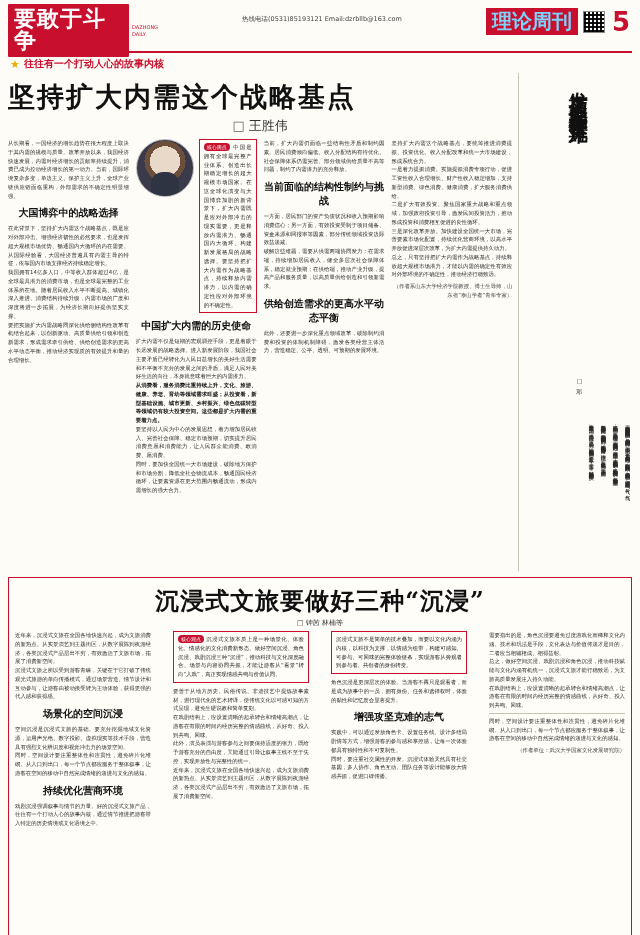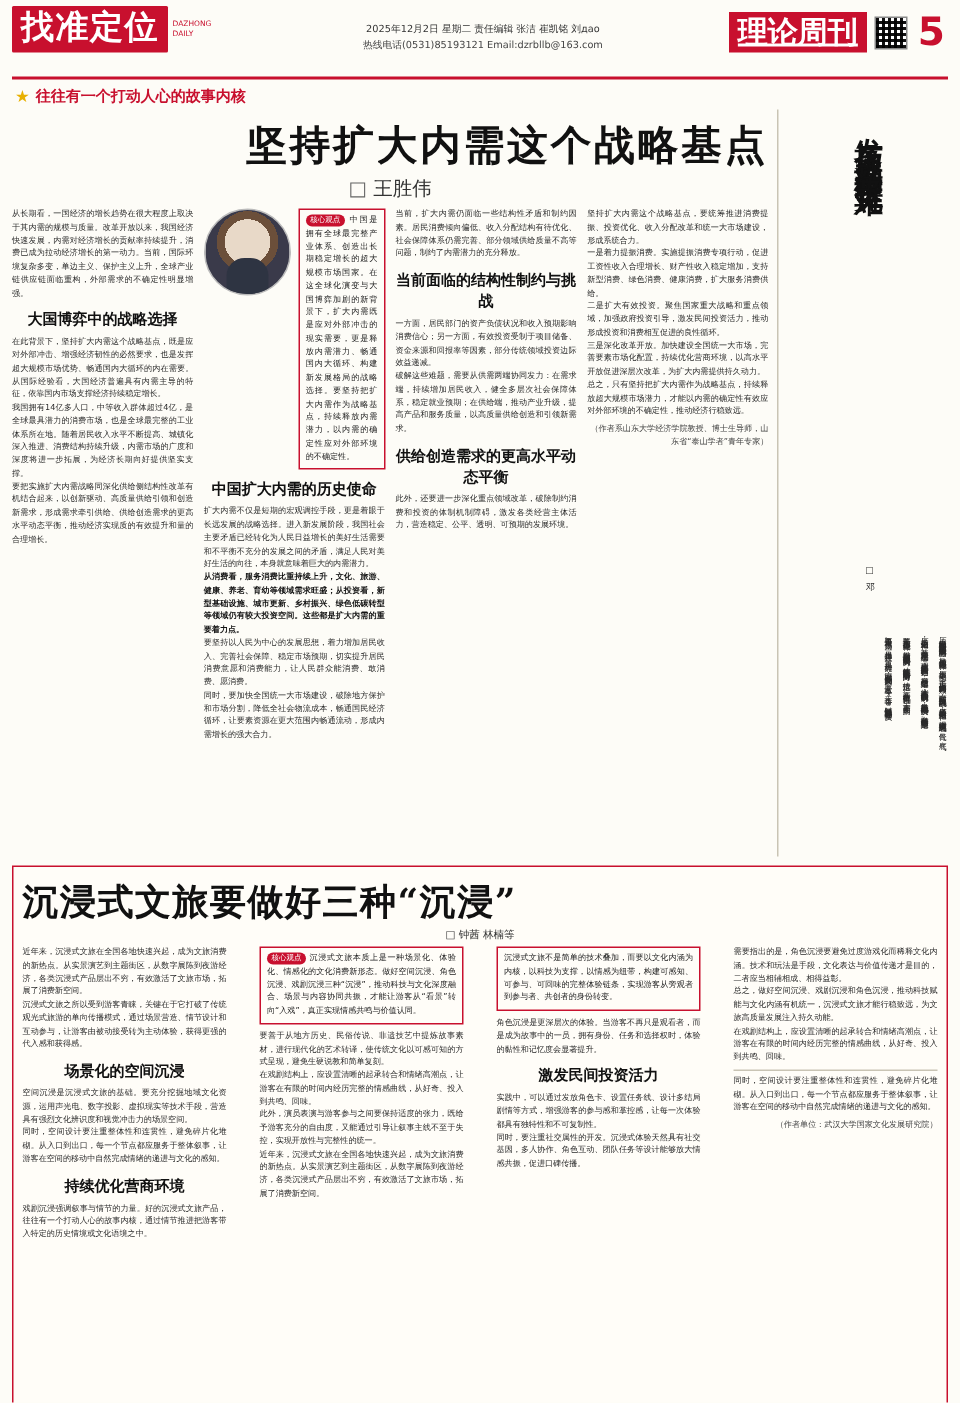--- a/index.html
+++ b/index.html
@@ -20,43 +20,43 @@
     background:#c8102e;color:#fff;font-weight:bold;
     font-size:22px;letter-spacing:1px;padding:4px 6px 5px 6px;
     font-family:"DejaVu Sans","Liberation Sans",sans-serif;
     line-height:1;border-radius:1px;
   }
   .logo-sub{font-size:5px;color:#c8102e;margin-left:3px;line-height:1.25;}
   .mast-mid{flex:1;font-size:6.5px;color:#333;padding-top:10px;text-align:center;line-height:1.7;}
   .mast-mid .l2{color:#444;}
   .mast-right{display:flex;align-items:center;gap:5px;padding-top:4px;}
   .mast-right .title-red{
-    background:#c8102e;color:#ffffff;font-size:20px;font-weight:bold;
-    padding:3px 6px 4px 6px;line-height:1;text-decoration:underline;
+    background:#c8102e;color:#7dd3fc;font-size:20px;font-weight:bold;
+    padding:3px 6px 4px 6px;line-height:1;
   }
   .mast-right .qr{width:20px;height:20px;background:
      repeating-linear-gradient(90deg,#111 0 2px,#fff 2px 4px),
      repeating-linear-gradient(0deg,#111 0 2px,transparent 2px 4px);
      background-blend-mode:multiply;border:1px solid #888;}
   .mast-right .pageno{font-size:26px;font-weight:bold;color:#c8102e;line-height:1;padding:0 2px;}
 
   .rule-red{height:2px;background:#c8102e;margin:1px 0 3px 0;}
 
   
   .slogan{display:flex;align-items:center;gap:4px;font-size:10px;font-weight:bold;color:#c8102e;padding:1px 0 2px 2px;}
   .slogan .star{color:#e8b000;font-size:11px;}
 
   
   .main-grid{display:flex;gap:6px;height:498px;}
   .left-zone{width:510px;position:relative;}
   .right-zone{width:108px;border-left:1px solid #c9c4b4;padding-left:6px;position:relative;}
 
   
   .headline{
-    text-align:right;font-size:27px;font-weight:bold;letter-spacing:2px;
+    text-align:left;font-size:27px;font-weight:bold;letter-spacing:2px;
     padding:6px 0 2px 0;color:#111;
     font-family:"DejaVu Serif","Liberation Serif",serif;
   }
   .byline{text-align:center;font-size:13px;color:#333;padding-bottom:4px;}
   .byline .sq{color:#666;}
 
   
   .cols{display:flex;gap:7px;}
   .col{flex:1;}
   .subhead{
@@ -95,47 +95,46 @@
     font-size:5.2px;line-height:1.55;color:#2a2a2a;height:195px;
     letter-spacing:0.3px;
   }
 
   
   .feature{
     border:1.5px solid #c8102e;margin-top:6px;height:376px;box-sizing:border-box;
     padding:5px 6px;position:relative;background:#fffdf8;
   }
   .feature-head{
-    font-size:24px;font-weight:bold;letter-spacing:1px;color:#111;
+    text-align:center;font-size:24px;font-weight:bold;letter-spacing:1px;color:#111;
     font-family:"DejaVu Serif","Liberation Serif",serif;padding:2px 0 1px 0;
   }
   .feature-by{text-align:center;font-size:7px;color:#333;padding-bottom:3px;}
   .feature-cols{display:flex;gap:22px;}
   .feature-cols .col{flex:1;}
   .fnote{
     border:1px solid #c8102e;padding:3px 4px;font-size:5.4px;line-height:1.62;
     text-align:justify;color:#222;margin-bottom:4px;word-break:break-all;
   }
   .redline-sep{height:1px;background:#c9c4b4;margin:3px 0;}
 </style>
 </head>
 <body>
 
 <div class="page">
 
   <div class="masthead">
     <div class="logo-box">
-      <span class="logo-red">找准定位</span>
+      <span class="logo-red">要敢于斗争</span>
       <span class="logo-sub">
         <span>DAZHONG</span><br>
         <span>DAILY</span>
       </span>
     </div>
     <div class="mast-mid">
-      <div>2025年12月2日 星期二  责任编辑 张洁  崔凯铭  刘даo</div>
       <div class="l2">热线电话(0531)85193121  Email:dzrbllb@163.com</div>
     </div>
     <div class="mast-right">
       <span class="title-red">理论周刊</span>
       <span class="qr"></span>
       <span class="pageno">5</span>
     </div>
   </div>
   <div class="rule-red"></div>
 
@@ -239,21 +238,21 @@
         <div class="txt">在戏剧结构上，应设置清晰的起承转合和情绪高潮点，让游客在有限的时间内经历完整的情感曲线，从好奇、投入到共鸣、回味。</div>
         <div class="txt">此外，演员表演与游客参与之间要保持适度的张力，既给予游客充分的自由度，又能通过引导让叙事主线不至于失控，实现开放性与完整性的统一。</div>
         <div class="txt">近年来，沉浸式文旅在全国各地快速兴起，成为文旅消费的新热点。从实景演艺到主题街区，从数字展陈到夜游经济，各类沉浸式产品层出不穷，有效激活了文旅市场，拓展了消费新空间。</div>
       </div>
 
       <div class="col">
         <div class="fnote">
           <span>沉浸式文旅不是简单的技术叠加，而要以文化内涵为内核，以科技为支撑，以情感为纽带，构建可感知、可参与、可回味的完整体验链条，实现游客从旁观者到参与者、共创者的身份转变。</span>
         </div>
         <div class="txt">角色沉浸是更深层次的体验。当游客不再只是观看者，而是成为故事中的一员，拥有身份、任务和选择权时，体验的黏性和记忆度会显著提升。</div>
-        <div class="subhead">激发民间投资活力</div>
+        <div class="subhead">增强攻坚克难的志气</div>
         <div class="txt">实践中，可以通过发放角色卡、设置任务线、设计多结局剧情等方式，增强游客的参与感和掌控感，让每一次体验都具有独特性和不可复制性。</div>
         <div class="txt">同时，要注重社交属性的开发。沉浸式体验天然具有社交基因，多人协作、角色互动、团队任务等设计能够放大情感共振，促进口碑传播。</div>
       </div>
 
       <div class="col">
         <div class="txt">需要指出的是，角色沉浸要避免过度游戏化而稀释文化内涵。技术和玩法是手段，文化表达与价值传递才是目的，二者应当相辅相成、相得益彰。</div>
         <div class="txt">总之，做好空间沉浸、戏剧沉浸和角色沉浸，推动科技赋能与文化内涵有机统一，沉浸式文旅才能行稳致远，为文旅高质量发展注入持久动能。</div>
         <div class="txt">在戏剧结构上，应设置清晰的起承转合和情绪高潮点，让游客在有限的时间内经历完整的情感曲线，从好奇、投入到共鸣、回味。</div>
         <div class="redline-sep"></div>
         <div class="txt">同时，空间设计要注重整体性和连贯性，避免碎片化堆砌。从入口到出口，每一个节点都应服务于整体叙事，让游客在空间的移动中自然完成情绪的递进与文化的感知。</div>

